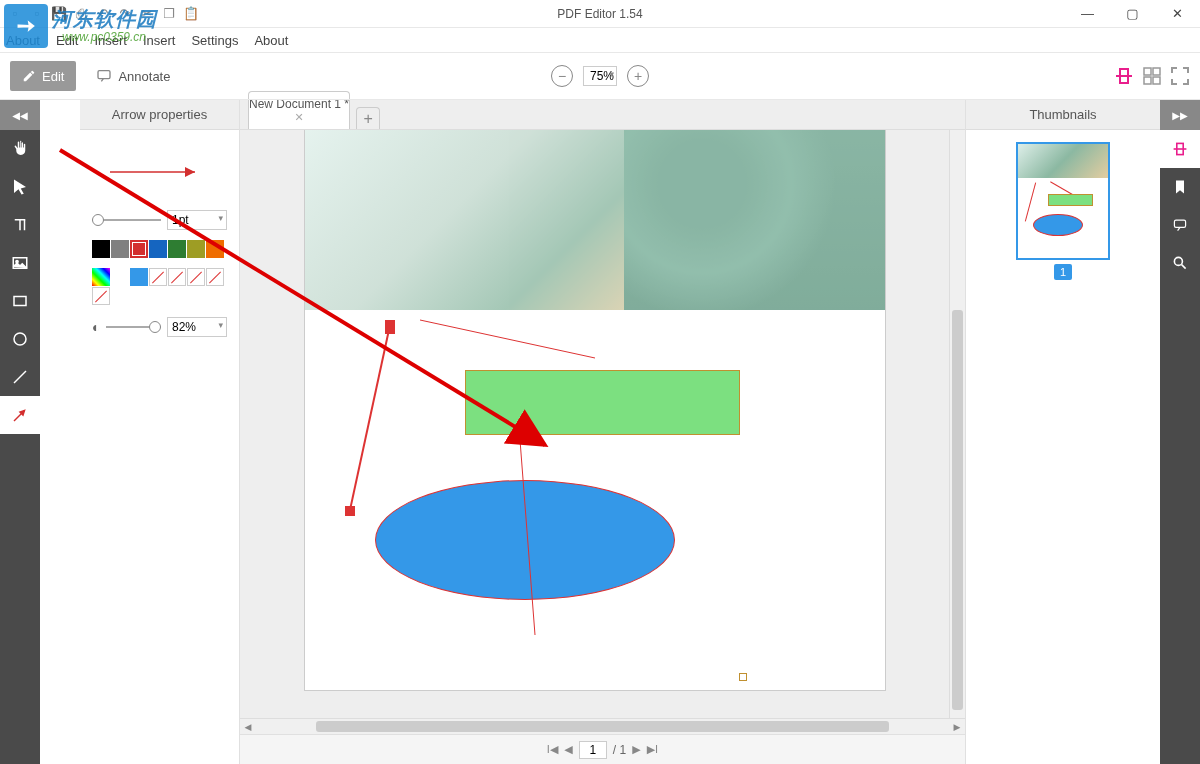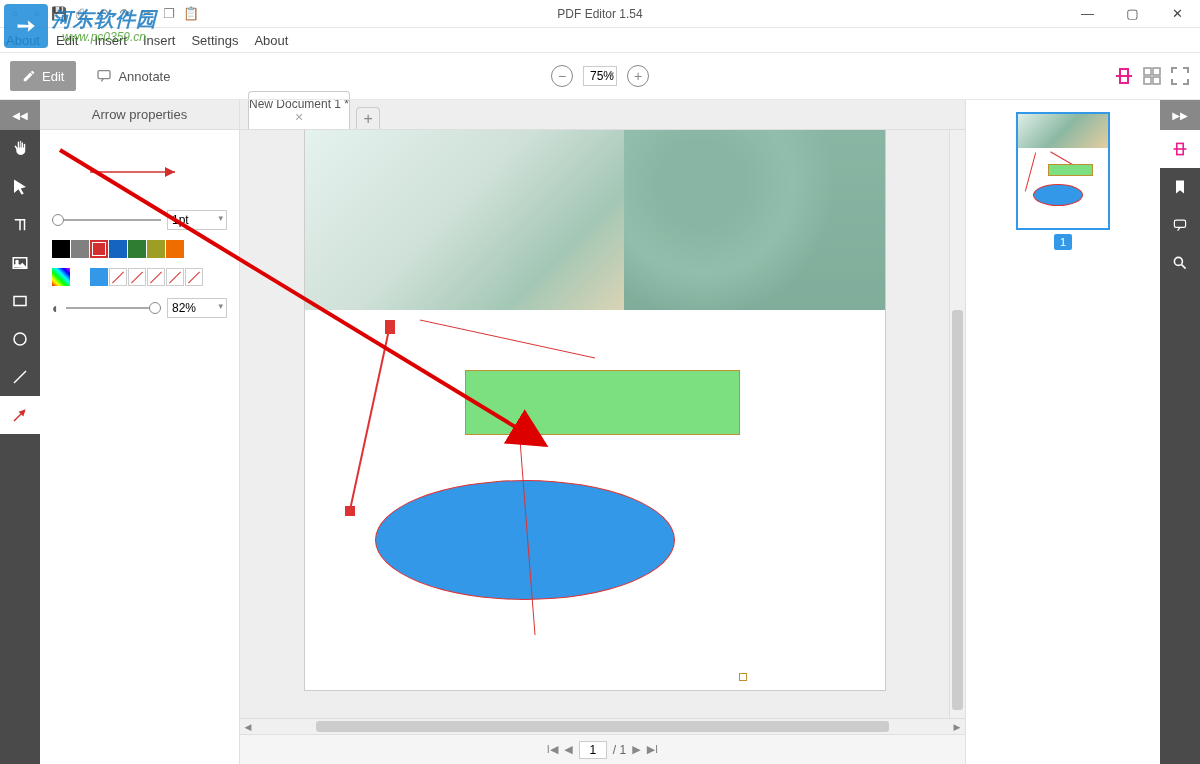--- a/index.html
+++ b/index.html
@@ -33,21 +33,21 @@
 
 
 .vtool-left { width: 40px; background: #4a4a4a; display: flex; flex-direction: column; }
 .vtool-left .vcollapse { height: 30px; background: #888; display: flex; align-items: center; justify-content: center; color: #fff; font-size: 10px; }
 .vtool-left .vitem { height: 38px; display: flex; align-items: center; justify-content: center; color: #fff; }
 .vtool-left .vitem.active { background: #fff; }
 .vtool-left .vitem.active svg { color: #d32f2f; }
 .vtool-left .vitem svg { width: 18px; height: 18px; }
 
 
-.prop-panel { width: 200px; border-right: 1px solid #e0e0e0; }
+.prop-panel { width: 200px; border-right: 1px solid #e0e0e0; padding-left: 40px; }
 .prop-panel .phead { height: 30px; background: #eee; display: flex; align-items: center; justify-content: center; font-size: 13px; color: #555; border-bottom: 1px solid #ddd; }
 .prop-panel .pbody { padding: 12px; }
 .prop-panel .preview-arrow { height: 60px; display: flex; align-items: center; justify-content: center; }
 .prop-panel .slider-row { display: flex; align-items: center; gap: 6px; margin: 8px 0; }
 .prop-panel .slider-track { flex: 1; height: 2px; background: #aaa; position: relative; }
 .prop-panel .slider-thumb { position: absolute; left: 0; top: -5px; width: 12px; height: 12px; background: #fff; border: 1px solid #888; border-radius: 50%; }
 .prop-panel .slider-val { width: 60px; border: 1px solid #ccc; font-size: 12px; padding: 2px 4px; position: relative; }
 .prop-panel .slider-val:after { content: "▾"; position: absolute; right: 3px; font-size: 9px; color: #888; }
 .prop-panel .swatches { display: flex; flex-wrap: wrap; gap: 1px; margin: 10px 0; }
 .prop-panel .swatches .sw { width: 18px; height: 18px; }
@@ -310,20 +310,21 @@
       <span class="nbtn">I◀</span>
       <span class="nbtn">◀</span>
       <input class="pinput" value="1" style="">
       <span>/ 1</span>
       <span class="nbtn">▶</span>
       <span class="nbtn">▶I</span>
     </div>
   </div>
 
   <div class="thumb-panel">
+    <div class="thead">Thumbnails</div>
     <div class="tbody">
       <div class="thumb">
         <div class="tphoto"></div>
         <div class="tline1"></div>
         <div class="tline2"></div>
         <div class="tgreen"></div>
         <div class="tellipse"></div>
       </div>
       <div class="tnum">1</div>
     </div>

